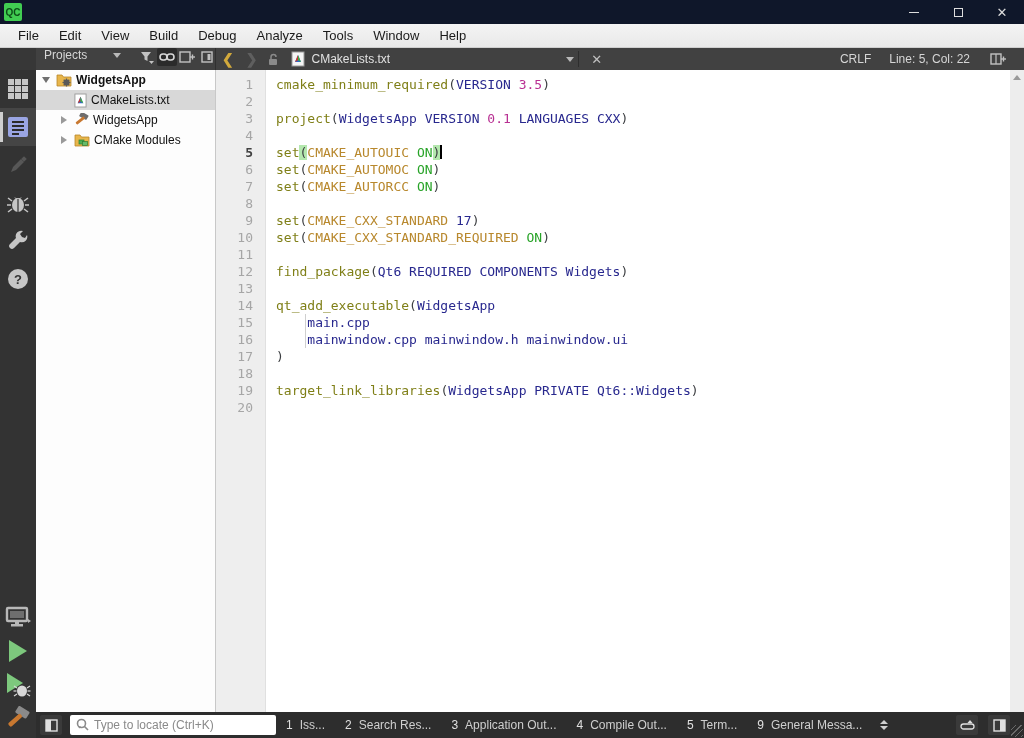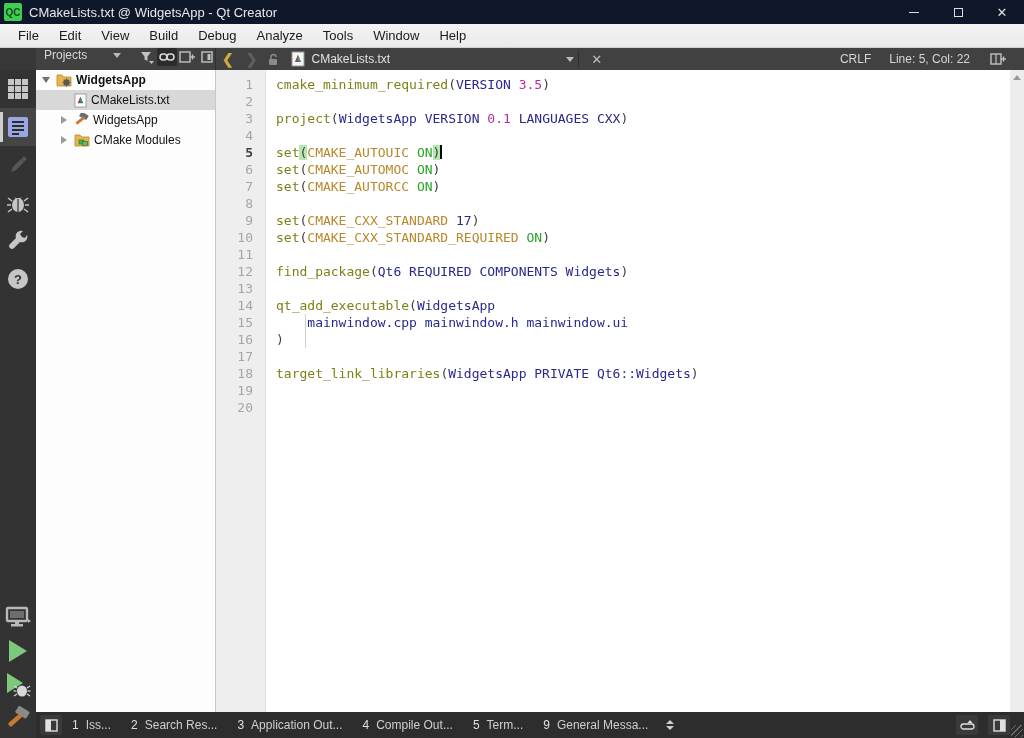--- a/index.html
+++ b/index.html
@@ -88,21 +88,20 @@
   .bb-right { margin-left:auto; display:flex; align-items:center; gap:6px; padding-right:14px; }
   .grip { position:absolute; right:1px; bottom:1px; width:12px; height:12px;
           background:repeating-linear-gradient(135deg, transparent 0 3px, #6a6a6a 3px 4px); }
   svg { display:block; }
 </style>
 </head>
 <body>
 
 <div class="abs titlebar">
   <div class="qc-logo">QC</div>
-  <span>CMakeLists.txt @ WidgetsApp - Qt Creator</span>
   <div class="win-btns">
     <div class="win-btn">
         <span class="glyph-min"></span>
       </div>
     <div class="win-btn">
         <span class="glyph-max"></span>
       </div>
     <div class="win-btn">
         <span>✕</span>
       </div>
@@ -390,39 +389,48 @@
       <div class="cline"><span class="tk-cmd">set</span><span class="tk-pm">(</span><span class="tk-var">CMAKE_AUTOUIC</span><span class="tk-d"> </span><span class="tk-kw">ON</span><span class="tk-pm">)</span><span class="caret"></span></div>
       <div class="cline"><span class="tk-cmd">set</span><span class="tk-p">(</span><span class="tk-var">CMAKE_AUTOMOC</span><span class="tk-d"> </span><span class="tk-kw">ON</span><span class="tk-p">)</span></div>
       <div class="cline"><span class="tk-cmd">set</span><span class="tk-p">(</span><span class="tk-var">CMAKE_AUTORCC</span><span class="tk-d"> </span><span class="tk-kw">ON</span><span class="tk-p">)</span></div>
       <div class="cline"></div>
       <div class="cline"><span class="tk-cmd">set</span><span class="tk-p">(</span><span class="tk-var">CMAKE_CXX_STANDARD</span><span class="tk-arg"> 17</span><span class="tk-p">)</span></div>
       <div class="cline"><span class="tk-cmd">set</span><span class="tk-p">(</span><span class="tk-var">CMAKE_CXX_STANDARD_REQUIRED</span><span class="tk-d"> </span><span class="tk-kw">ON</span><span class="tk-p">)</span></div>
       <div class="cline"></div>
       <div class="cline"><span class="tk-cmd">find_package</span><span class="tk-p">(</span><span class="tk-arg">Qt6 REQUIRED COMPONENTS Widgets</span><span class="tk-p">)</span></div>
       <div class="cline"></div>
       <div class="cline"><span class="tk-cmd">qt_add_executable</span><span class="tk-p">(</span><span class="tk-arg">WidgetsApp</span></div>
+      <div class="cline"><span class="tk-arg">    main.cpp</span></div>
       <div class="cline"><span class="tk-arg">    mainwindow.cpp mainwindow.h mainwindow.ui</span></div>
       <div class="cline"><span class="tk-p">)</span></div>
       <div class="cline"></div>
       <div class="cline"><span class="tk-cmd">target_link_libraries</span><span class="tk-p">(</span><span class="tk-arg">WidgetsApp PRIVATE Qt6::Widgets</span><span class="tk-p">)</span></div>
       <div class="cline"></div>
     </div>
   <div class="vscroll">
     <div class="nub"></div>
   </div>
 </div>
 
 <div class="abs bottombar">
   <div class="bb-ic-box">
     <svg width="13" height="13" viewBox="0 0 13 13">
       <rect x="1" y="1" width="11" height="11" fill="none" stroke="#e0e0e0" stroke-width="1.4"></rect>
       <rect x="1" y="1" width="5" height="11" fill="#e0e0e0"></rect>
     </svg>
   </div>
 
+  <div class="locate">
+    <svg width="13" height="14" viewBox="0 0 13 14">
+      <circle cx="5.5" cy="5.5" r="4" fill="none" stroke="#8a8a8a" stroke-width="1.6"></circle>
+      <line x1="8.5" y1="8.5" x2="12" y2="12" stroke="#8a8a8a" stroke-width="1.6"></line>
+      <path d="M5 12 l4 0 l-2 2.5 z" fill="#8a8a8a" transform="translate(-2,-1) scale(0.8)"></path>
+    </svg>
+    <input type="text" placeholder="Type to locate (Ctrl+K)" style="">
+  </div>
 
   <div class="pane-btn">
     <span class="num">1</span>
     <span>Iss...</span>
   </div>
   <div class="pane-btn">
     <span class="num">2</span>
     <span>Search Res...</span>
   </div>
   <div class="pane-btn">

